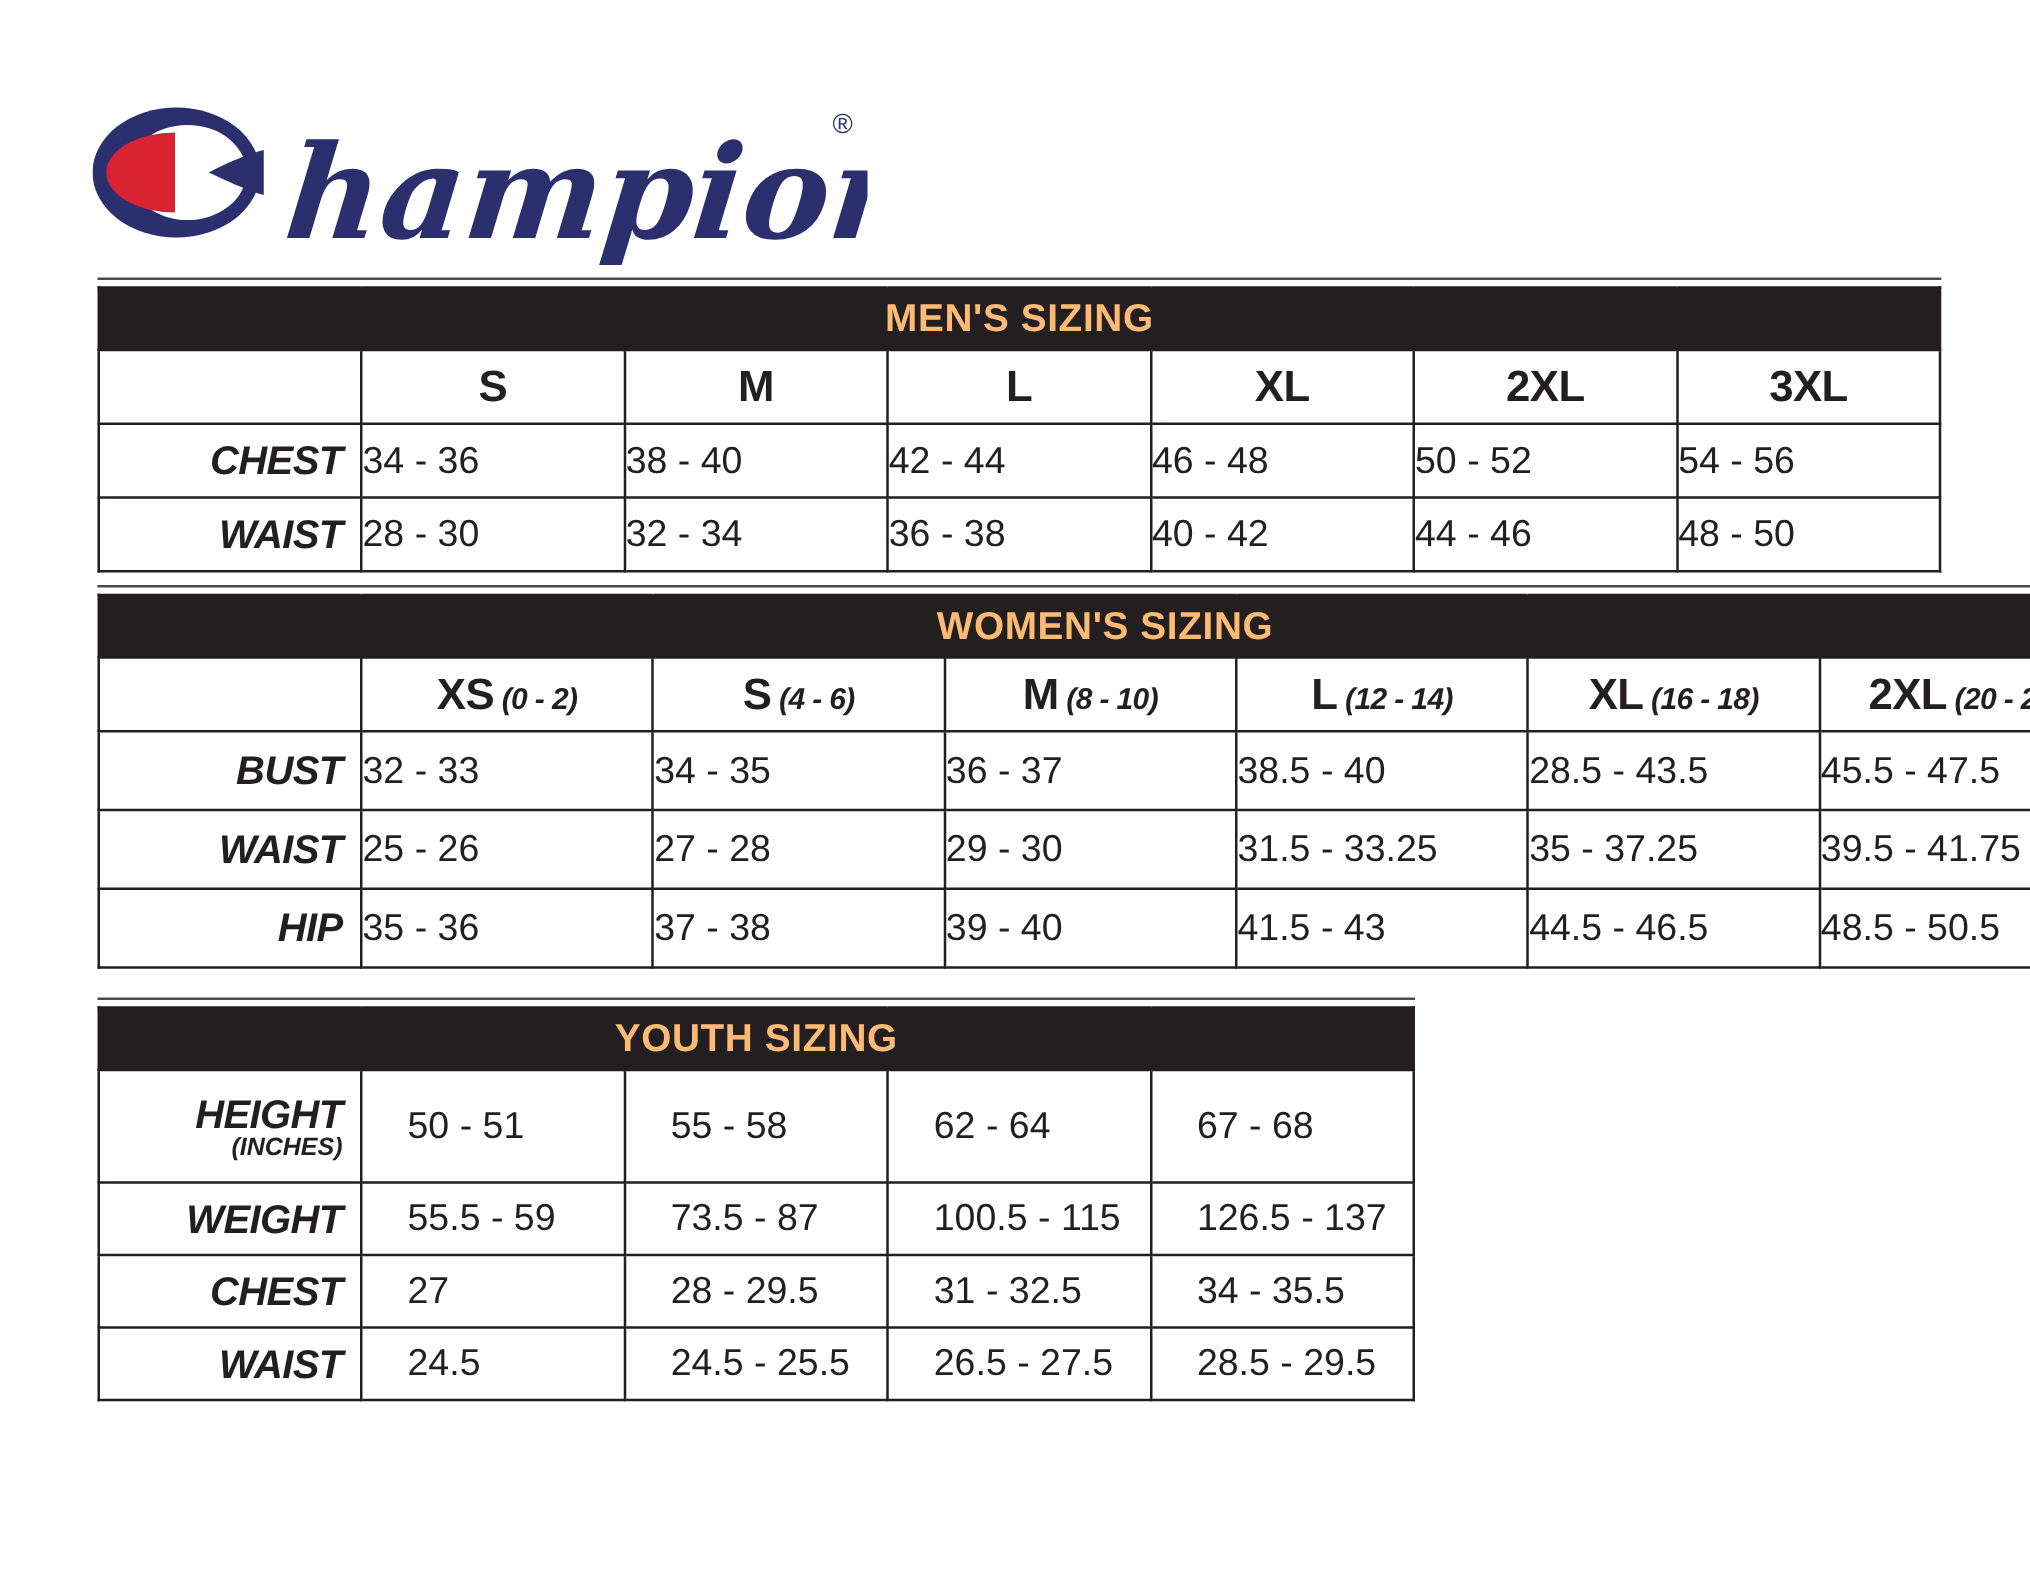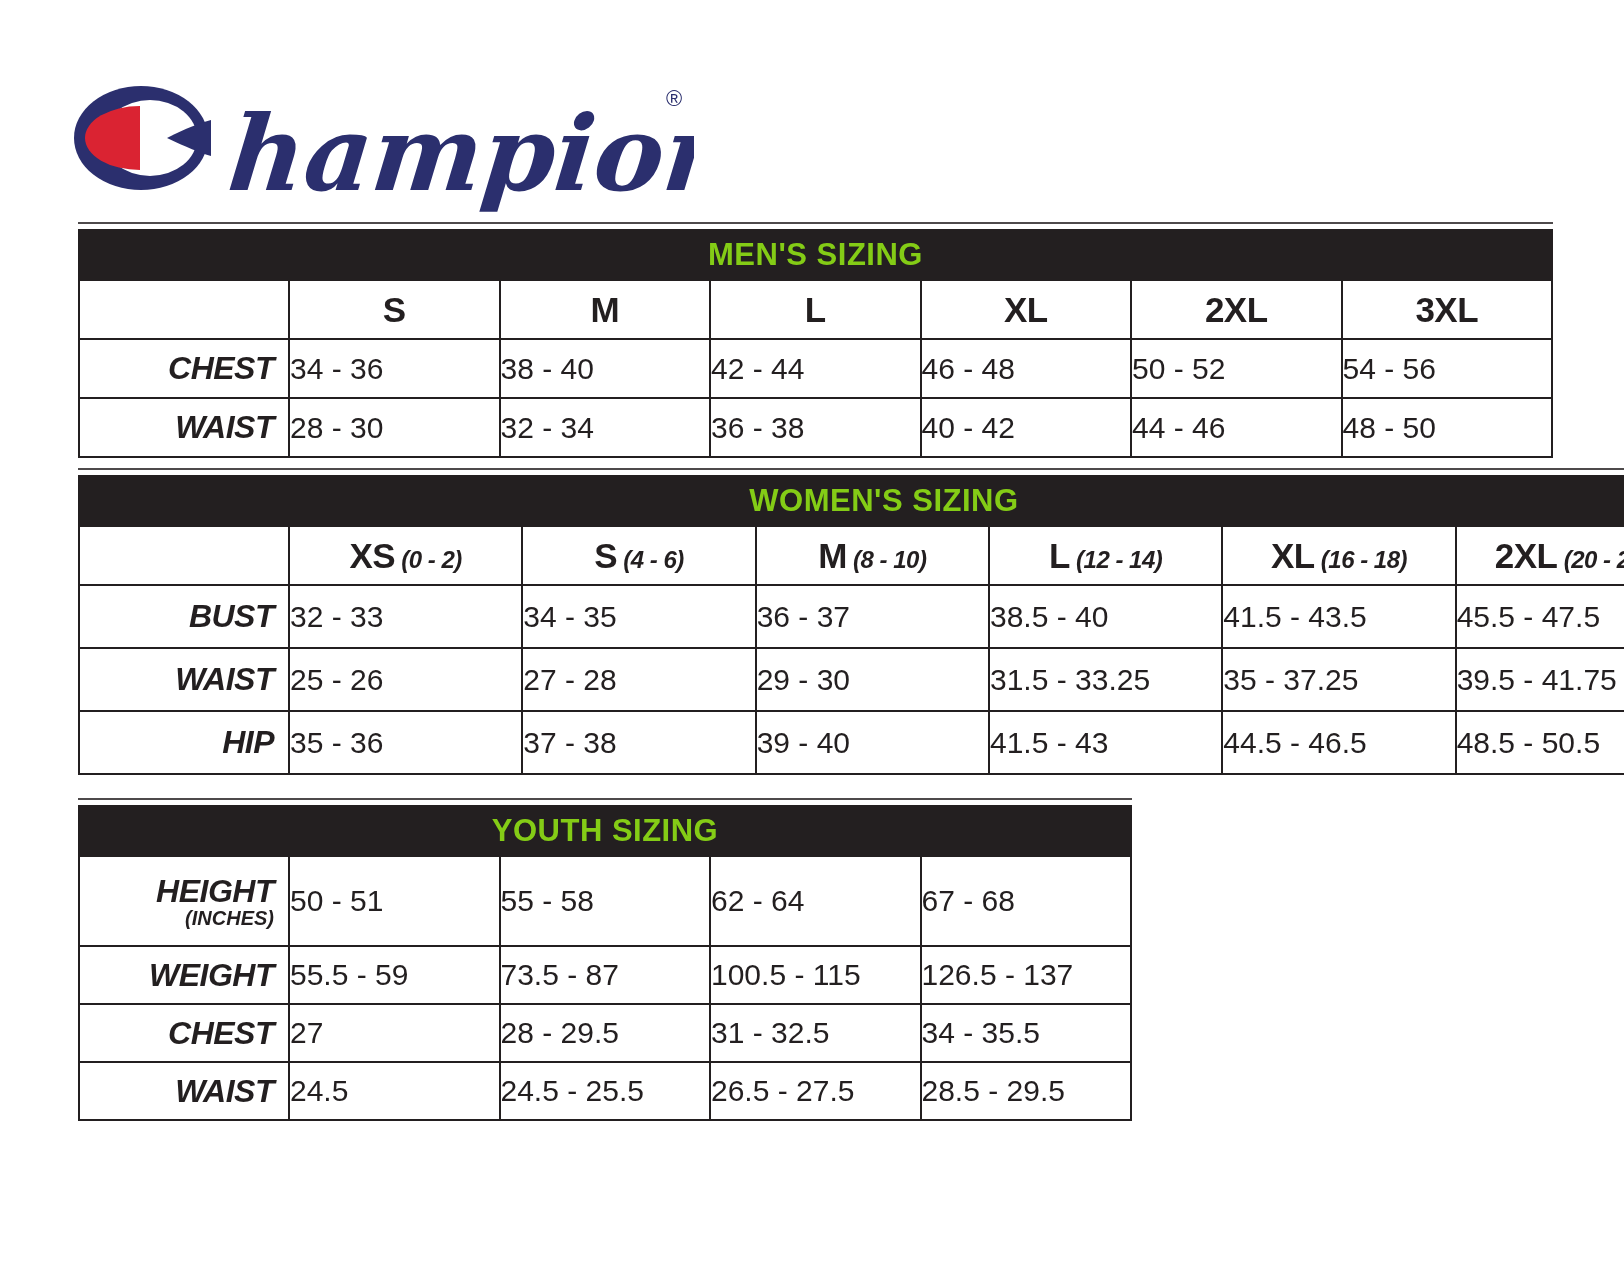--- a/index.html
+++ b/index.html
@@ -14,36 +14,36 @@
   .logo{position:absolute;left:74px;top:64px;width:620px;height:165px;}
   .sizing{position:absolute;}
   #tbl-mens{left:78px;top:222px;width:1475px;}
   #tbl-womens{left:78px;top:468px;width:1612px;}
   #tbl-youth{left:78px;top:798px;width:1054px;}
   .topline{height:2px;background:#4e4a4b;margin-bottom:5px;}
   table{width:100%;border-collapse:collapse;table-layout:fixed;}
   col.labelcol{width:210px;}
   th,td{border:2px solid #231f20;padding:0;}
   tr.titlebar th{
-    background:#231f20;color:#84cc16;
+    background:#231f20;color:#fdba74;
     height:48px;font-size:31px;font-weight:700;letter-spacing:.5px;
     text-align:center;vertical-align:middle;
   }
   tr.colhead td{height:57px;text-align:center;vertical-align:middle;background:#fff;}
   tr.colhead .sz{font-size:35px;font-weight:700;letter-spacing:-.5px;}
   tr.colhead .rng{font-size:24px;font-weight:700;letter-spacing:-.5px;font-style:italic;}
   td.rowlabel{
     text-align:right;vertical-align:middle;padding-right:14px;
     font-size:32px;font-weight:700;letter-spacing:-.5px;background:#fff;font-style:italic;
   }
   td.rowlabel .sub{display:block;font-size:20px;font-weight:700;margin-top:-3px;letter-spacing:0;}
   td.val{text-align:left;vertical-align:middle;font-size:30px;font-weight:400;background:#fff;}
   #tbl-mens tr.data td{height:57px;}
   #tbl-womens tr.data td{height:61px;}
-  #tbl-youth tr.data td{height:56px;}
+  #tbl-youth tr.data td{height:56px;padding-left:36px;}
   #tbl-youth tr.data.tall td{height:88px;}
 </style>
 </head>
 <body>
 
 <div class="page">
 
   <svg class="logo" viewBox="0 0 620 165" aria-hidden="true">
     <g>
       <ellipse cx="67" cy="74" rx="67" ry="52" fill="#2b2f6e"></ellipse>
@@ -127,21 +127,21 @@
             <td><span class="sz">L</span><span class="rng"> (12 - 14)</span></td>
             <td><span class="sz">XL</span><span class="rng"> (16 - 18)</span></td>
             <td><span class="sz">2XL</span><span class="rng"> (20 - 22)</span></td>
           </tr>
           <tr class="data">
             <td class="rowlabel">BUST</td>
             <td class="val">32 - 33</td>
             <td class="val">34 - 35</td>
             <td class="val">36 - 37</td>
             <td class="val">38.5 - 40</td>
-            <td class="val">41.5 - 43.5</td>
+            <td class="val">28.5 - 43.5</td>
             <td class="val">45.5 - 47.5</td>
           </tr>
           <tr class="data">
             <td class="rowlabel">WAIST</td>
             <td class="val">25 - 26</td>
             <td class="val">27 - 28</td>
             <td class="val">29 - 30</td>
             <td class="val">31.5 - 33.25</td>
             <td class="val">35 - 37.25</td>
             <td class="val">39.5 - 41.75</td>

